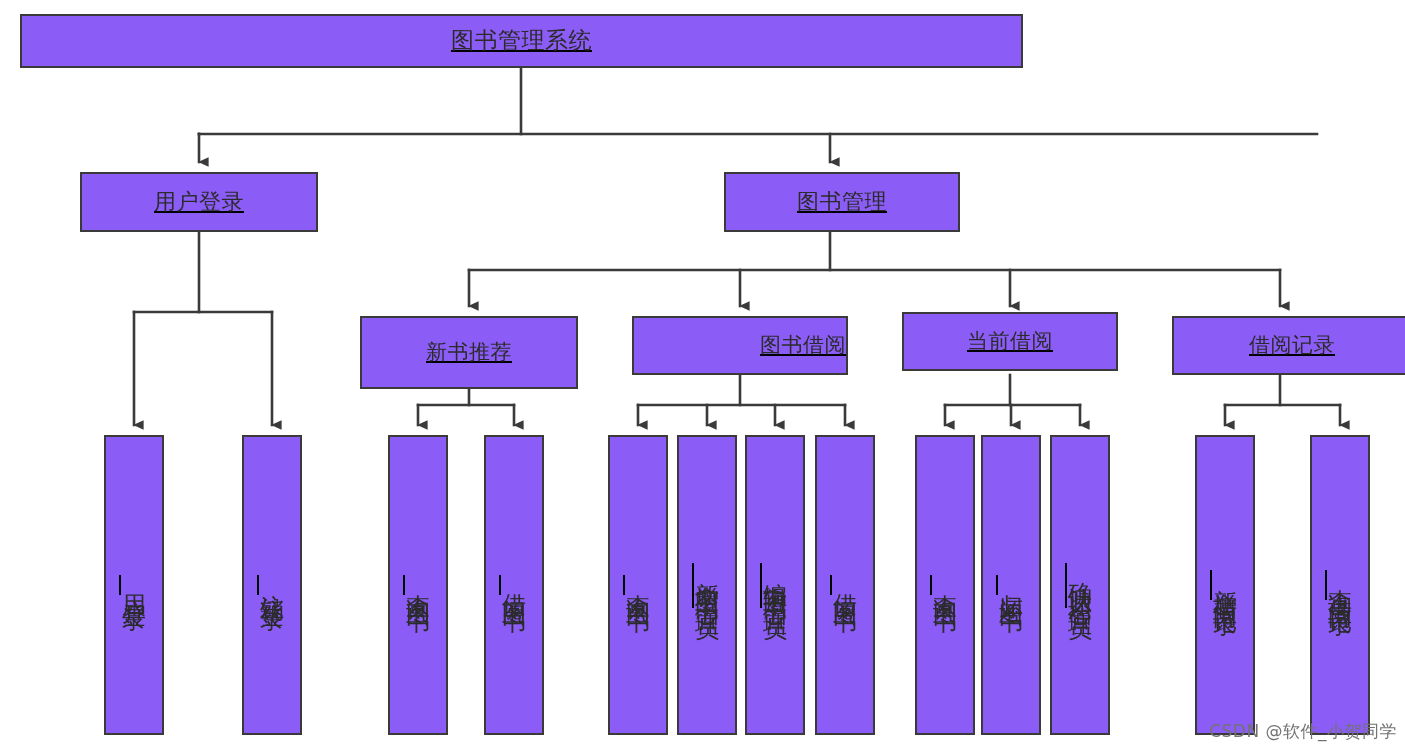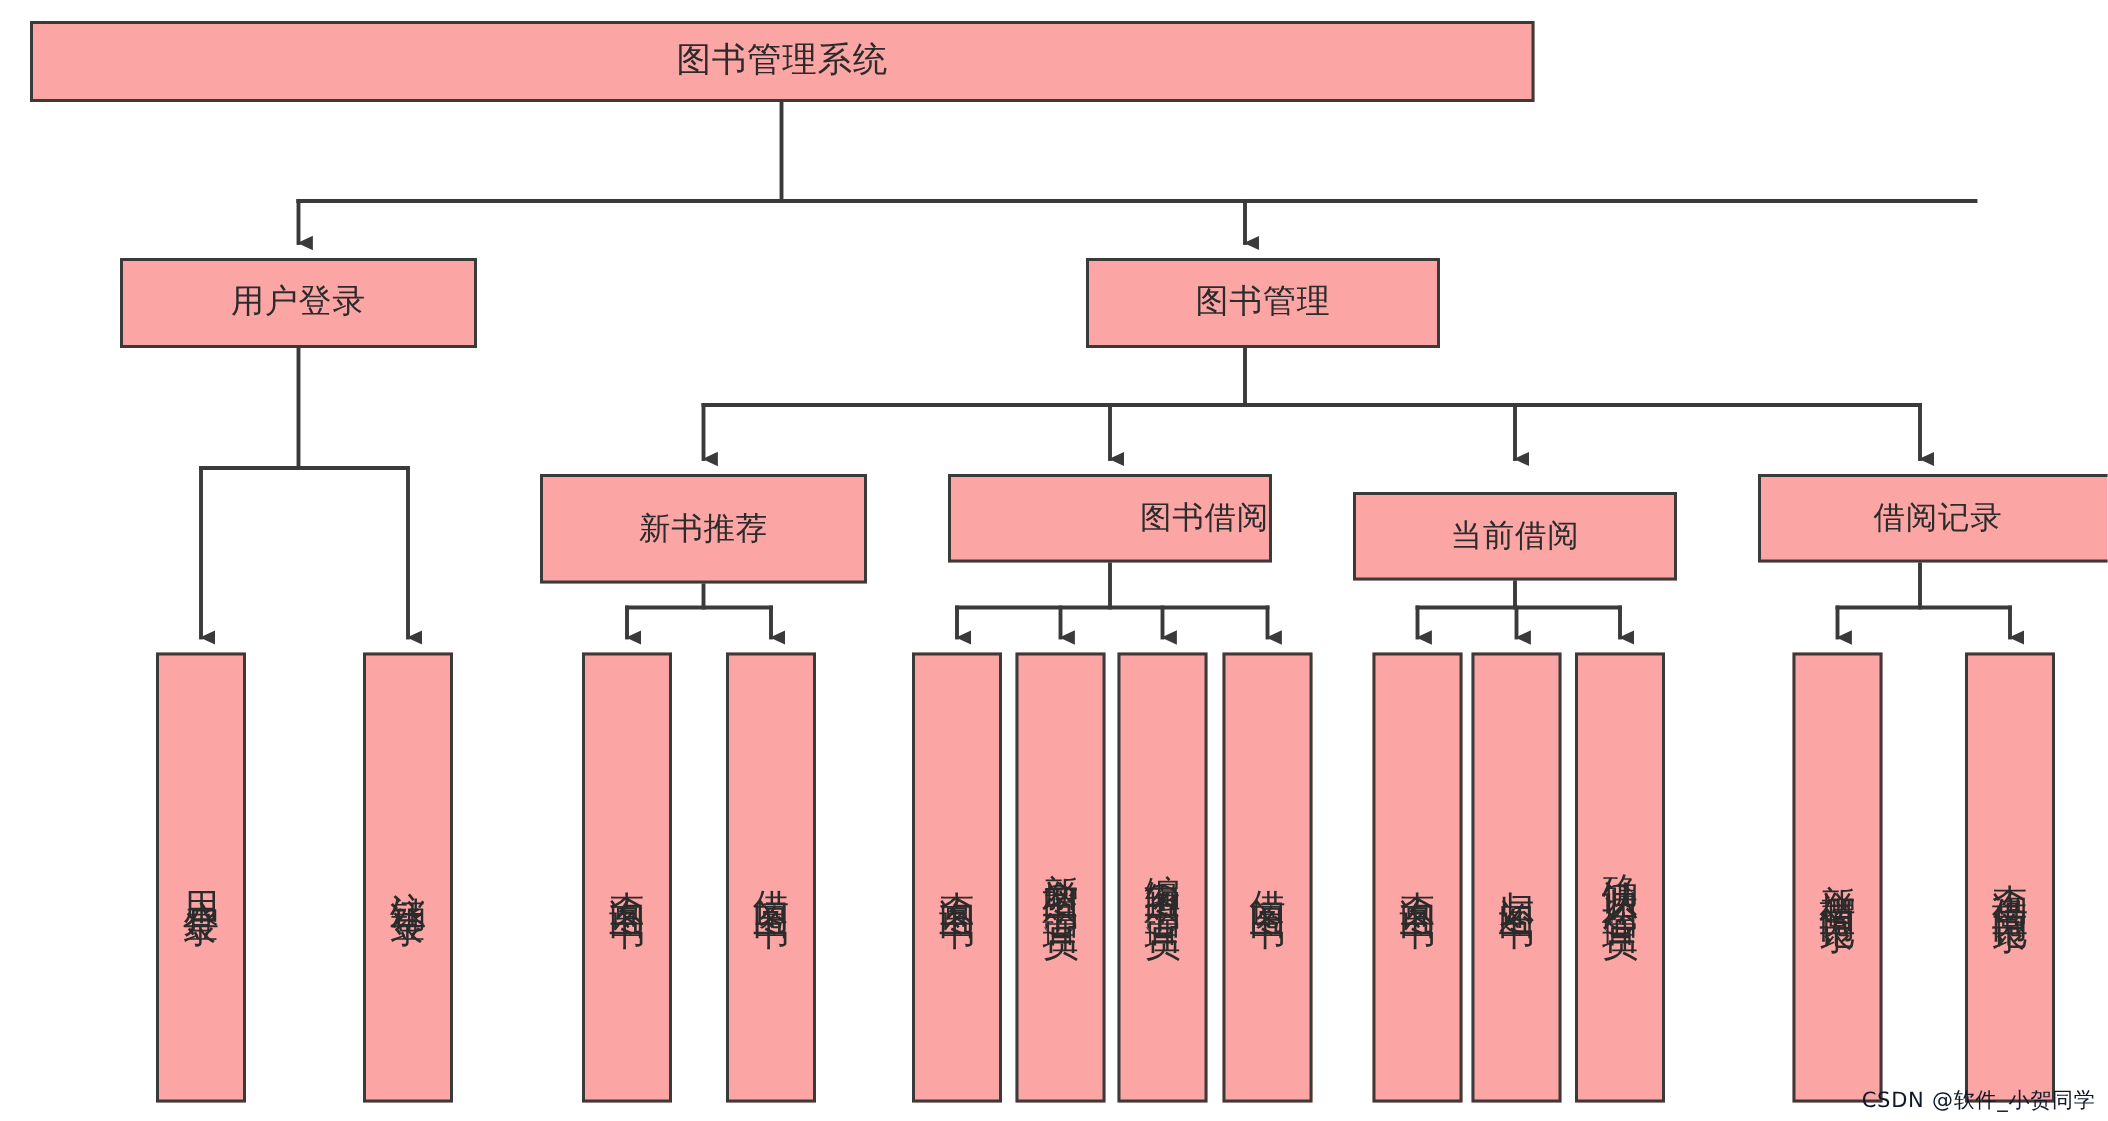--- a/index.html
+++ b/index.html
@@ -6,25 +6,26 @@
   body{
     width:1405px;height:747px;
     font-family:"DejaVu Sans","Liberation Sans",sans-serif;
     overflow:hidden;position:relative;
   }
   #diagram{position:absolute;left:0;top:0;width:1405px;height:747px;}
 
   .node-box{
     position:absolute;
     box-sizing:border-box;
-    background:#fca5a5;
+    background:#8b5cf6;
     border:2.5px solid #3a3a3a;
     display:flex;
     align-items:center;
     justify-content:center;
+    text-decoration:underline;
   }
   .node-label{
     color:#2b2b2b;
     line-height:1.18;
     text-align:center;
     letter-spacing:0.5px;
     white-space:nowrap;
   }
   .node-root .node-label{font-size:23px;}
   .node-l2 .node-label{font-size:22px;}
@@ -45,22 +46,22 @@
     display:block;
   }
   .leaf-inner{
     width:100%;height:100%;
     display:flex;align-items:center;justify-content:center;
   }
 
   .watermark{
     position:absolute;
     right:8px;bottom:4px;
-    font-size:14px;
-    color:#0f172a;
+    font-size:17px;
+    color:#737373;
     letter-spacing:0.5px;
     white-space:nowrap;
     pointer-events:none;
   }
 </style>
 </head>
 <body>
 
 <svg id="diagram" viewBox="0 0 1405 747" xmlns="http://www.w3.org/2000/svg">
   <defs>
@@ -128,21 +129,21 @@
 </div>
 
 <div class="node-box node-l3" style="left:360px;top:316px;width:218px;height:73px;">
   <span class="node-label">新书推荐</span>
 </div>
 
 <div class="node-box node-l3" style="left:632px;top:316px;width:216px;height:59px;justify-content:flex-end;">
   <span class="node-label">图书借阅</span>
 </div>
 
-<div class="node-box node-l3" style="left:902px;top:328px;width:216px;height:59px;">
+<div class="node-box node-l3" style="left:902px;top:312px;width:216px;height:59px;">
   <span class="node-label">当前借阅</span>
 </div>
 
 <div class="node-box node-l3" style="left:1172px;top:316px;width:240px;height:59px;">
   <span class="node-label">借阅记录</span>
 </div>
 
 <div class="node-box node-leaf" style="left:104px;top:435px;width:60px;height:300px;">
   <span class="leaf-inner">
     <span class="node-label">用户登录</span>

